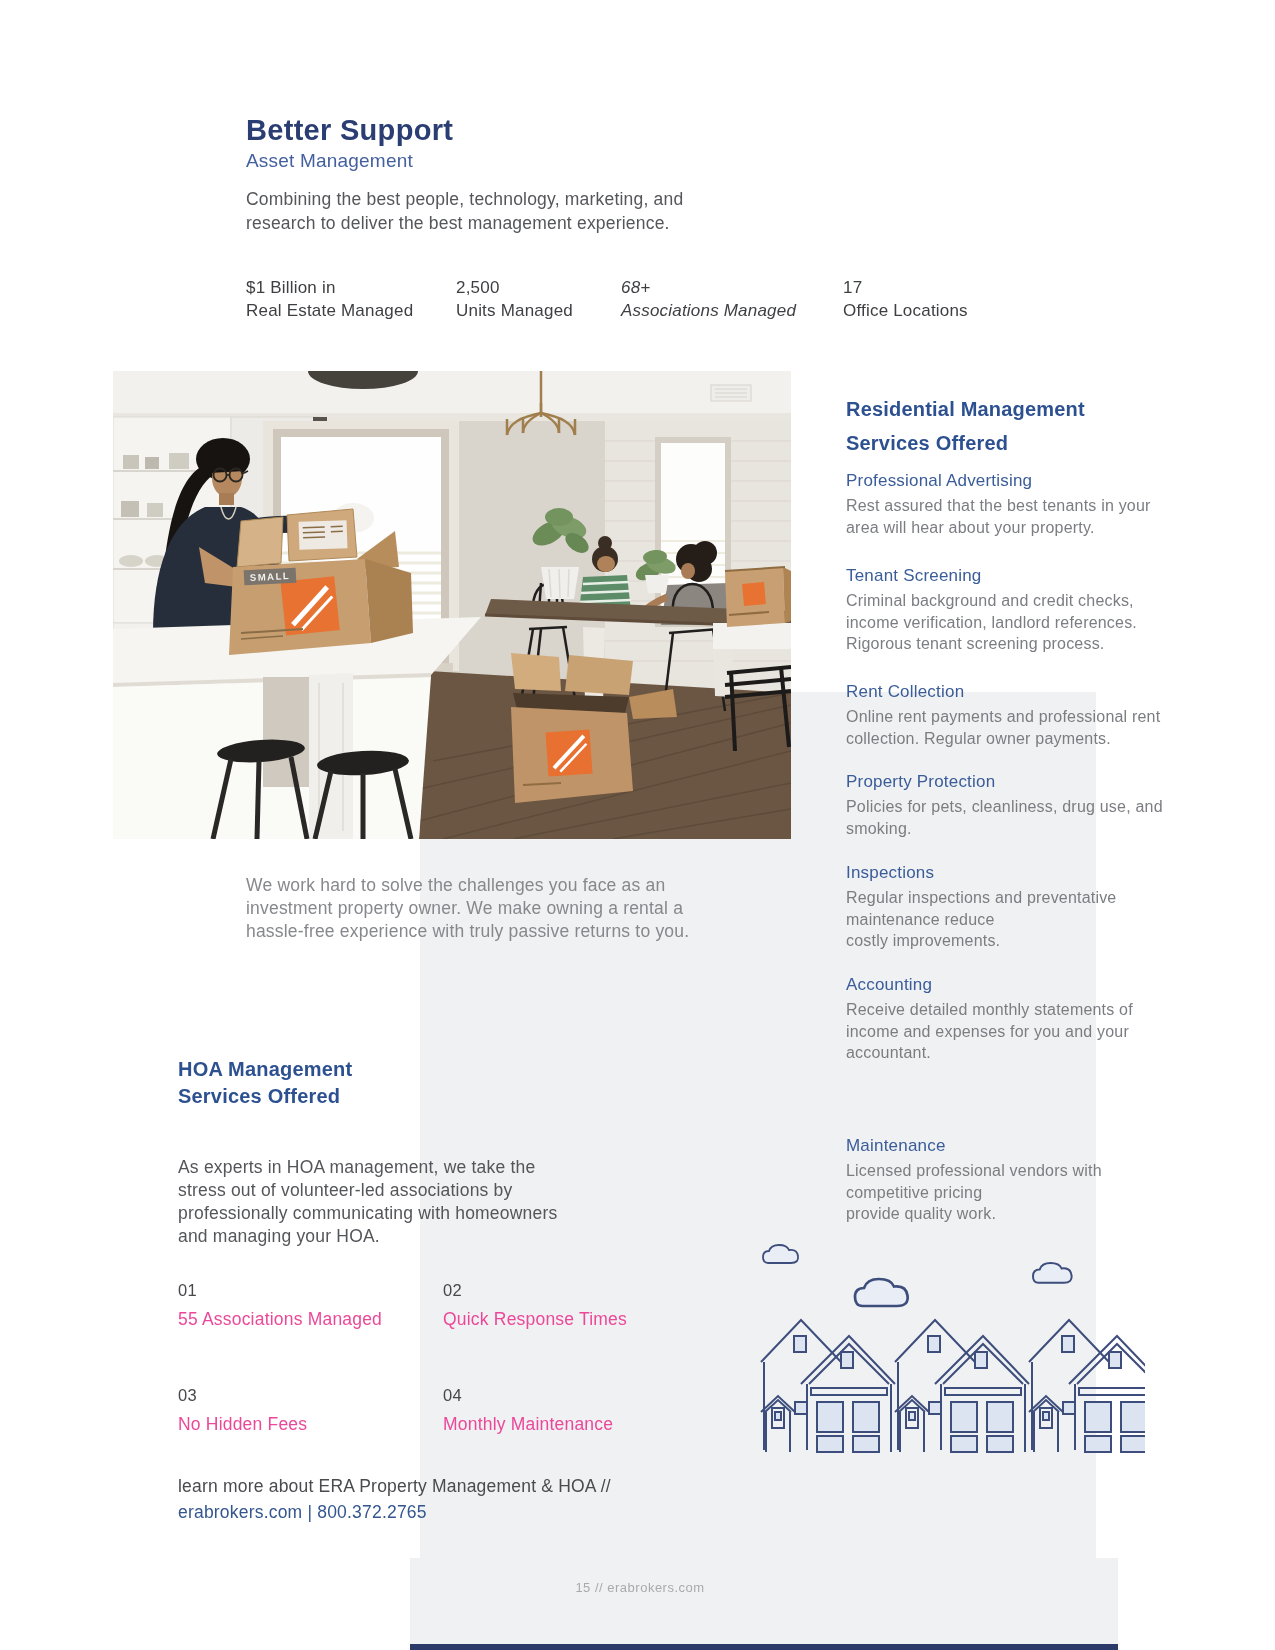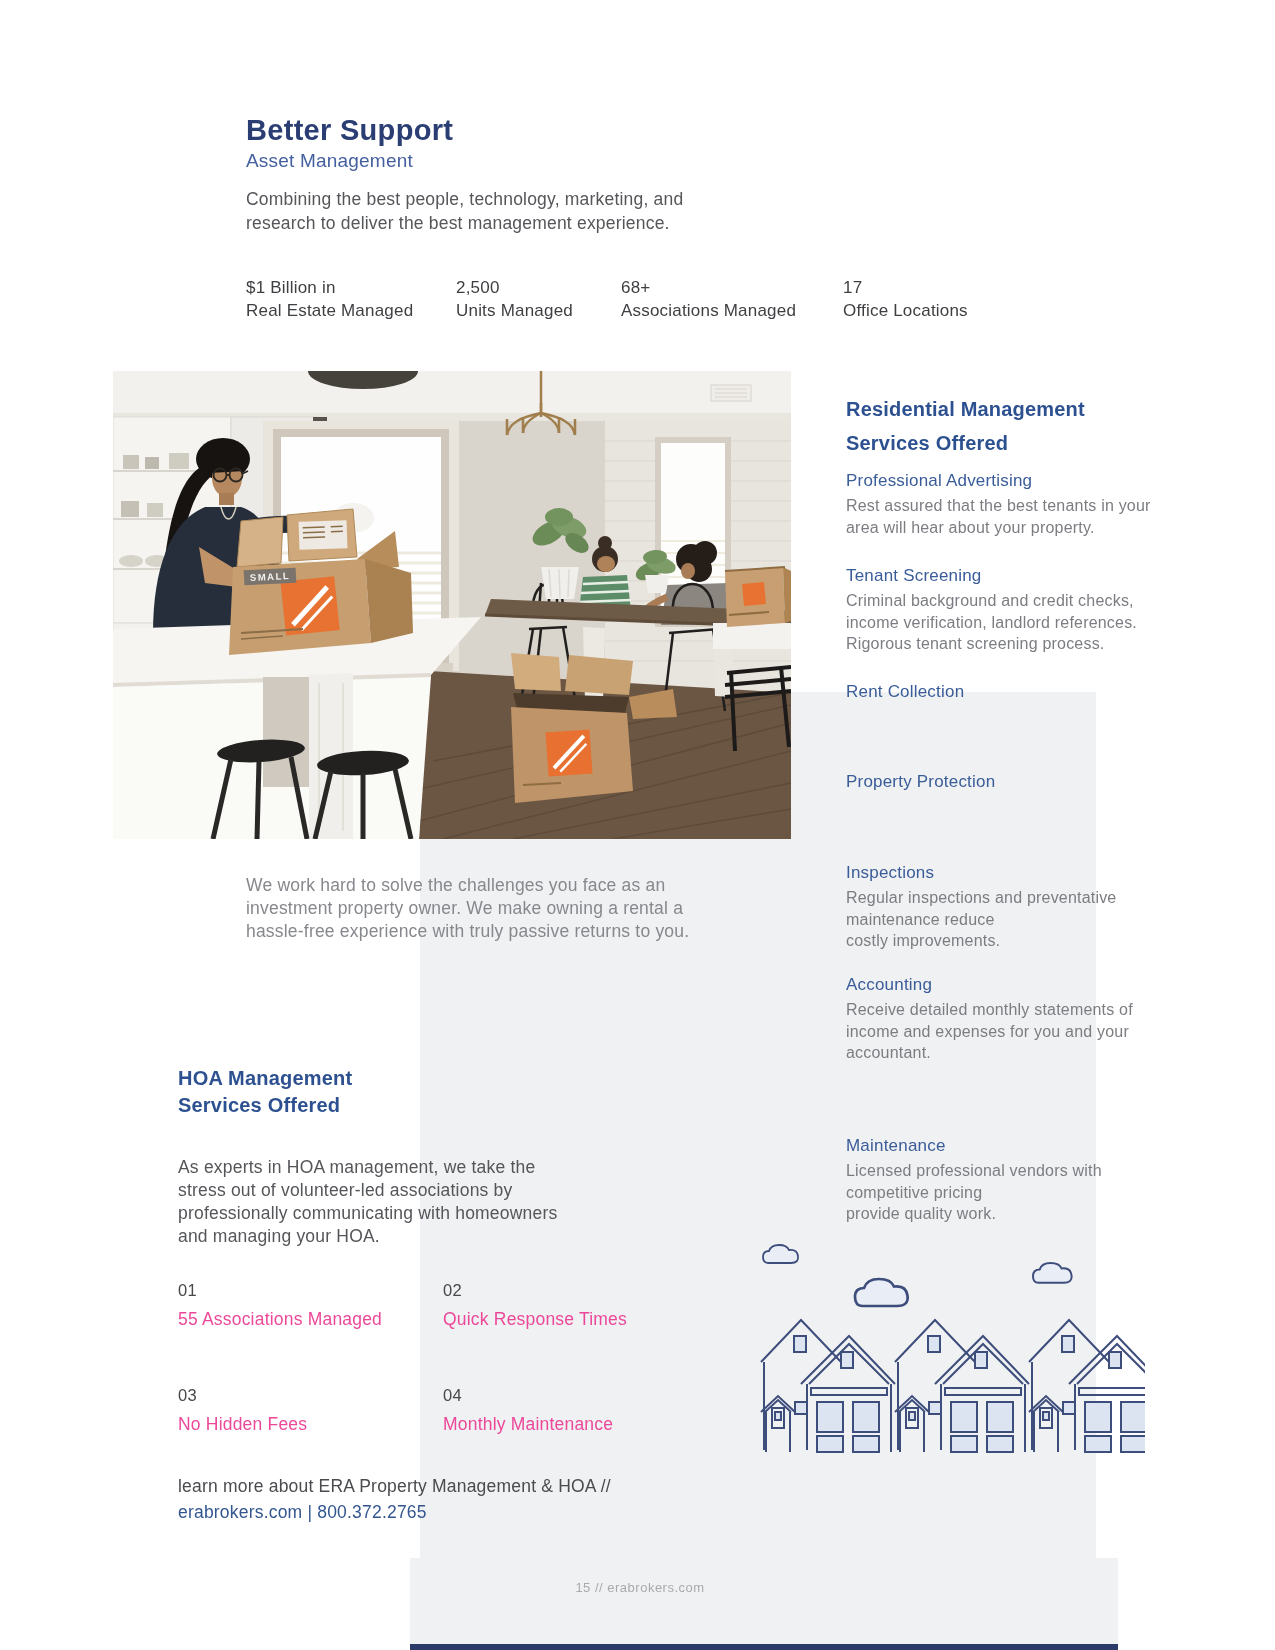--- a/index.html
+++ b/index.html
@@ -16,21 +16,21 @@
   .intro{font-size:17.5px;line-height:23.5px;color:#55565a;letter-spacing:.2px;}
   
   .stat .v,.stat .l{font-size:17px;line-height:23px;color:#3e3f42;letter-spacing:.2px;}
   
   .res-head{font-size:20px;line-height:34px;font-weight:700;color:#2d5190;letter-spacing:.2px;}
   .svc{width:330px;}
   .svc .st{font-size:17px;color:#3a5c99;letter-spacing:.2px;}
   .svc .sb{margin-top:4px;font-size:16px;line-height:21.5px;color:#7b7d82;letter-spacing:.2px;}
   
   .midp{font-size:17.5px;line-height:23px;color:#87888d;letter-spacing:.2px;}
-  .hoa-head{font-size:20px;line-height:27px;font-weight:700;color:#2d5190;letter-spacing:.2px;margin-top:9px;}
+  .hoa-head{font-size:20px;line-height:27px;font-weight:700;color:#2d5190;letter-spacing:.2px;}
   .hoa-body{font-size:17.5px;line-height:23px;color:#55565a;letter-spacing:.2px;margin-top:14px;}
   .gi .num{font-size:16.5px;color:#47484b;letter-spacing:.3px;}
   .gi .lab{margin-top:9px;font-size:17.5px;color:#ec4899;letter-spacing:.2px;}
   .learn1{font-size:17.5px;color:#4a4b4f;letter-spacing:.2px;}
   .learn2{font-size:17.5px;color:#33568f;letter-spacing:.2px;}
   .pagefoot{font-size:13px;color:#a9aaad;letter-spacing:.5px;}
   
   .photo{left:113px;top:371px;width:678px;height:468px;overflow:hidden;background:#d9d4cc;}
   .small-badge{left:131px;top:198px;width:52px;height:15px;background:#7a746d;color:#f3f2ef;
     font-size:9.5px;font-weight:700;letter-spacing:1.5px;text-align:center;line-height:15px;
@@ -51,21 +51,21 @@
 research to deliver the best management experience.</div>
 
   <div class="abs stat" style="left:246px;top:276px;">
     <div class="v">$1 Billion in</div>
     <div class="l">Real Estate Managed</div>
   </div>
   <div class="abs stat" style="left:456px;top:276px;">
     <div class="v">2,500</div>
     <div class="l">Units Managed</div>
   </div>
-  <div class="abs stat" style="left:621px;top:276px;">
+  <div class="abs stat" style="left:621px;top:276px;font-style:italic;">
     <div class="v">68+</div>
     <div class="l">Associations Managed</div>
   </div>
   <div class="abs stat" style="left:843px;top:276px;">
     <div class="v">17</div>
     <div class="l">Office Locations</div>
   </div>
 
   <div class="abs photo">
     <svg width="678" height="468" viewBox="0 0 678 468">
@@ -362,23 +362,27 @@
 area will hear about your property.</div>
   </div>
   <div class="abs svc" style="left:846px;top:566px;">
     <div class="st">Tenant Screening</div>
     <div class="sb pre">Criminal background and credit checks,
 income verification, landlord references.
 Rigorous tenant screening process.</div>
   </div>
   <div class="abs svc" style="left:846px;top:682px;">
     <div class="st">Rent Collection</div>
+    <div class="sb pre">Online rent payments and professional rent
+collection. Regular owner payments.</div>
   </div>
   <div class="abs svc" style="left:846px;top:772px;">
     <div class="st">Property Protection</div>
+    <div class="sb pre">Policies for pets, cleanliness, drug use, and
+smoking.</div>
   </div>
   <div class="abs svc" style="left:846px;top:863px;">
     <div class="st">Inspections</div>
     <div class="sb pre">Regular inspections and preventative
 maintenance reduce
 costly improvements.</div>
   </div>
   <div class="abs svc" style="left:846px;top:975px;">
     <div class="st">Accounting</div>
     <div class="sb pre">Receive detailed monthly statements of

